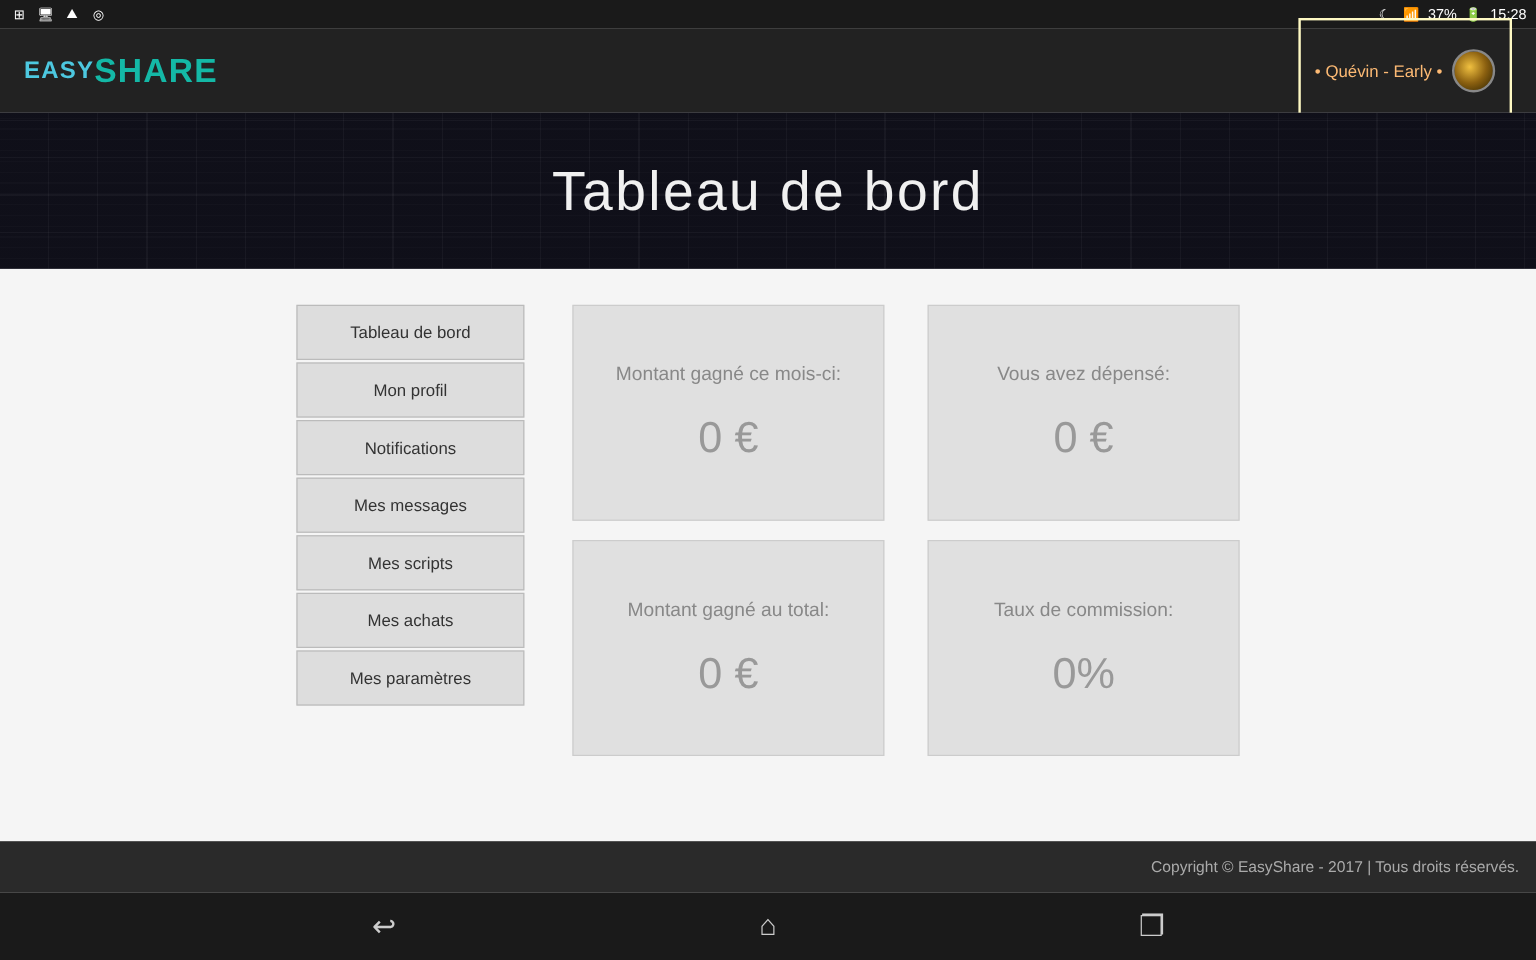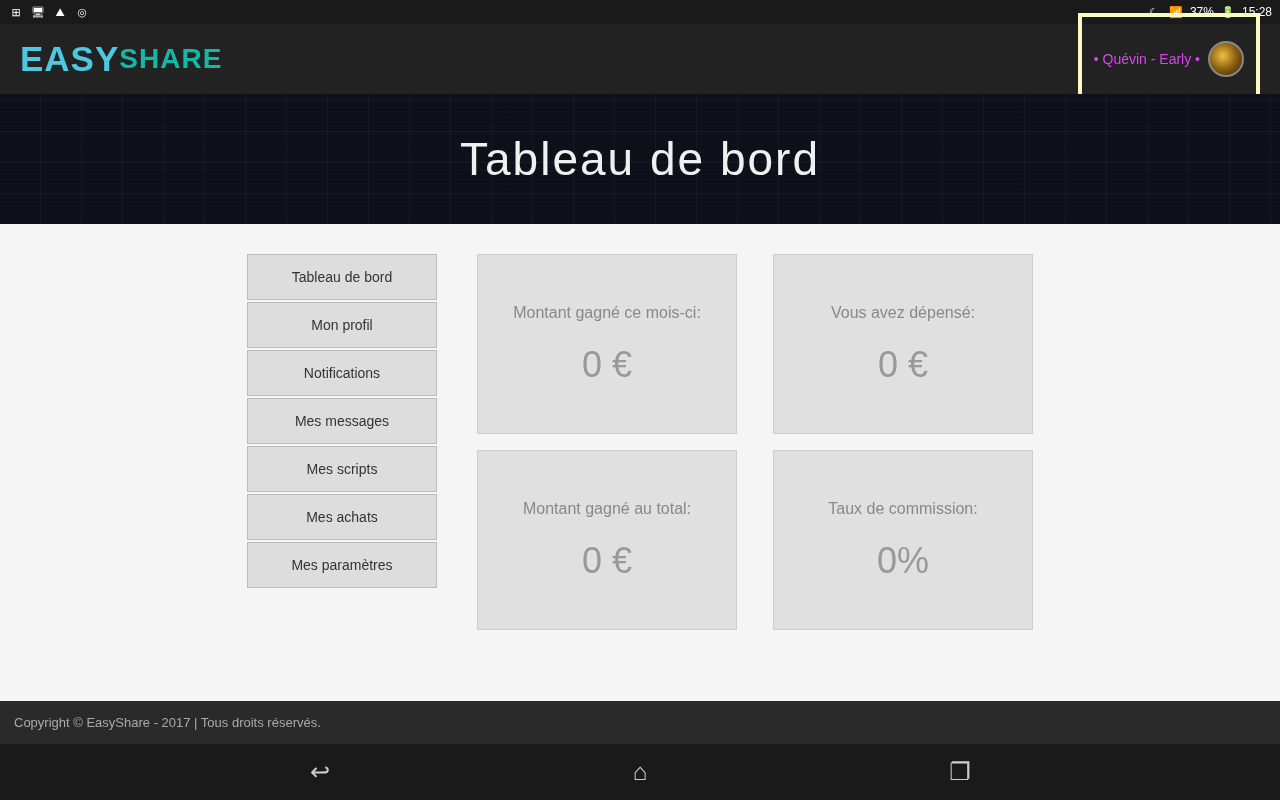--- a/index.html
+++ b/index.html
@@ -23,32 +23,32 @@
     
     .navbar {
       height: 70px;
       background: #222;
       display: flex;
       align-items: center;
       padding: 0 20px;
       justify-content: space-between;
     }
     .navbar-logo { display: flex; align-items: center; }
-    .logo-easy { color: #4dc8e0; font-size: 35px; font-weight: bold; letter-spacing: 1px; }
+    .logo-easy { color: #4dc8e0; font-size: 20px; font-weight: bold; letter-spacing: 1px; }
     .logo-share { color: #14b8a6; font-size: 28px; font-weight: bold; letter-spacing: 1px; }
     .navbar-links { display: flex; gap: 30px; }
     .navbar-links a {
       color: #ccc;
       text-decoration: none;
       font-size: 15px;
       cursor: pointer;
     }
     .navbar-user {
-      border: 4px solid #fef9c3;
-      color: #d946ef;
+      border: 2px solid #fef9c3;
+      color: #fdba74;
       padding: 24px 12px;
       display: flex;
       align-items: center;
       gap: 8px;
       font-size: 14px;
       cursor: pointer;
     }
     .user-avatar {
       width: 36px;
       height: 36px;
@@ -149,21 +149,21 @@
     .card-value {
       font-size: 36px;
       color: #999;
       font-weight: 300;
     }
 
     
     .footer {
       background: #2a2a2a;
       padding: 14px;
-      text-align: left;
+      text-align: right;
       color: #aaa;
       font-size: 13px;
     }
 
     
     .bottom-nav {
       height: 56px;
       background: #1a1a1a;
       display: flex;
       align-items: center;

